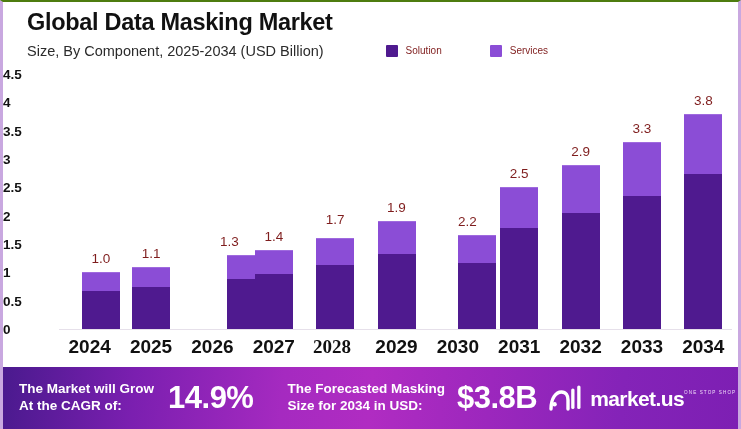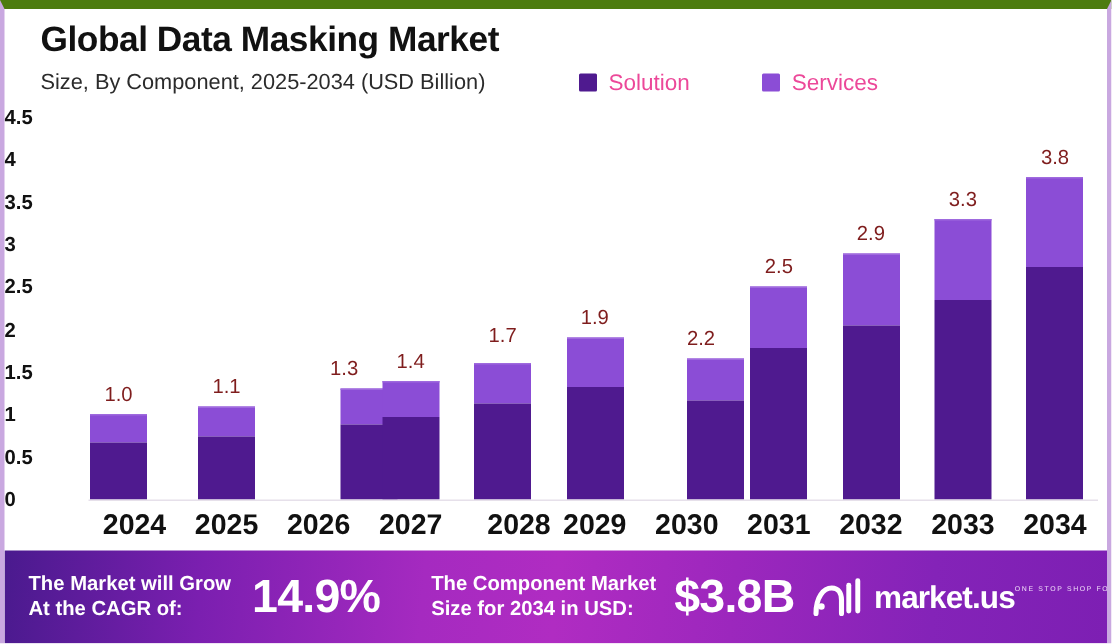--- a/index.html
+++ b/index.html
@@ -10,21 +10,21 @@
   #infographic {
     position: relative;
     width: 741px;
     height: 429px;
     box-sizing: border-box;
     background: #ffffff;
     font-family: "Liberation Sans", sans-serif;
     overflow: hidden;
     border-left: 3px solid #c9a8e0;
     border-right: 3px solid #c9a8e0;
-    border-top: 6px solid #4d7c0f;
+    border-top: 2px solid #4d7c0f;
   }
 
   
   .header {
     position: absolute;
     left: 0; top: 0;
     width: 100%;
     height: 70px;
     box-sizing: border-box;
     padding: 8px 22px 0 24px;
@@ -60,22 +60,22 @@
     gap: 8px;
     white-space: nowrap;
   }
   .legend-swatch {
     width: 12px;
     height: 12px;
     flex: 0 0 auto;
     border-radius: 1px;
   }
   .legend-label {
-    font-size: 15px;
-    color: #ec4899;
+    font-size: 10px;
+    color: #7f1d1d;
   }
 
   
   .plot-area {
     position: absolute;
     left: 0;
     top: 72px;
     width: 741px;
     height: 295px;
   }
@@ -237,21 +237,21 @@
         <div class="y-tick" style="top: 198.333px;">1</div>
         <div class="y-tick" style="top: 170px;">1.5</div>
         <div class="y-tick" style="top: 141.667px;">2</div>
         <div class="y-tick" style="top: 113.333px;">2.5</div>
         <div class="y-tick" style="top: 85px;">3</div>
         <div class="y-tick" style="top: 56.6667px;">3.5</div>
         <div class="y-tick" style="top: 28.3333px;">4</div>
         <div class="y-tick" style="top: 0px;">4.5</div>
       </div>
     <div class="bars-wrap" id="bars-wrap">
-        <div class="bar-col" style="left: 1px; width: 38px; height: 56.6667px; text-align: center;">
+        <div class="bar-col" style="left: 23px; width: 38px; height: 56.6667px; text-align: center;">
           <span class="bar-value">1.0</span>
           <div class="seg seg-services" style="height: 18.7px; background: rgb(139, 77, 214);"></div>
           <div class="seg seg-solution" style="height: 37.9667px; background: rgb(79, 26, 143);"></div>
         </div>
         <div class="bar-col" style="left: 73.0455px; width: 38px; height: 62.3333px;">
           <span class="bar-value">1.1</span>
           <div class="seg seg-services" style="height: 19.8333px; background: rgb(139, 77, 214);"></div>
           <div class="seg seg-solution" style="height: 42.5px; background: rgb(79, 26, 143);"></div>
         </div>
         <div class="bar-col" style="left: 134.409px; width: 38px; height: 73.6667px; padding-left: 34px;">
@@ -299,38 +299,38 @@
           <div class="seg seg-services" style="height: 60.6333px; background: rgb(139, 77, 214);"></div>
           <div class="seg seg-solution" style="height: 154.7px; background: rgb(79, 26, 143);"></div>
         </div>
       </div>
     <div class="baseline"></div>
     <div class="x-axis" id="x-axis">
         <div class="x-tick" style="left: 30.6818px;">2024</div>
         <div class="x-tick" style="left: 92.0455px;">2025</div>
         <div class="x-tick" style="left: 153.409px;">2026</div>
         <div class="x-tick" style="left: 214.773px;">2027</div>
-        <div class="x-tick" style="left: 287px;">2028</div>
+        <div class="x-tick" style="left: 273px; font-family: Liberation Serif, serif;">2028</div>
         <div class="x-tick" style="left: 337.5px;">2029</div>
         <div class="x-tick" style="left: 398.864px;">2030</div>
         <div class="x-tick" style="left: 460.227px;">2031</div>
         <div class="x-tick" style="left: 521.591px;">2032</div>
         <div class="x-tick" style="left: 582.955px;">2033</div>
         <div class="x-tick" style="left: 644.318px;">2034</div>
       </div>
   </div>
 
   <div class="footer">
     <div class="f-label">
       <span>The Market will Grow</span><br>
       <span>At the CAGR of:</span>
     </div>
     <div class="f-big f-gap-a">14.9%</div>
     <div class="f-label f-gap-b">
-      <span>The Component Market</span><br>
+      <span>The Forecasted Masking</span><br>
       <span>Size for 2034 in USD:</span>
     </div>
     <div class="f-big">$3.8B</div>
 
     <div class="logo">
       <svg class="logo-mark" width="34" height="26" viewBox="0 0 34 26" aria-hidden="true">
         <path d="M2 24 C2 13 7 7 12.5 7 C17 7 19 10.5 19 15 L19 24" fill="none" stroke="#ffffff" stroke-width="3.4" stroke-linecap="round"></path>
         <circle cx="5.6" cy="19.3" r="2.2" fill="#ffffff"></circle>
         <rect x="22.2" y="3.5" width="3.3" height="20.5" rx="1.6" fill="#ffffff"></rect>
         <rect x="28.2" y="0.5" width="3.3" height="23.5" rx="1.6" fill="#ffffff"></rect>

